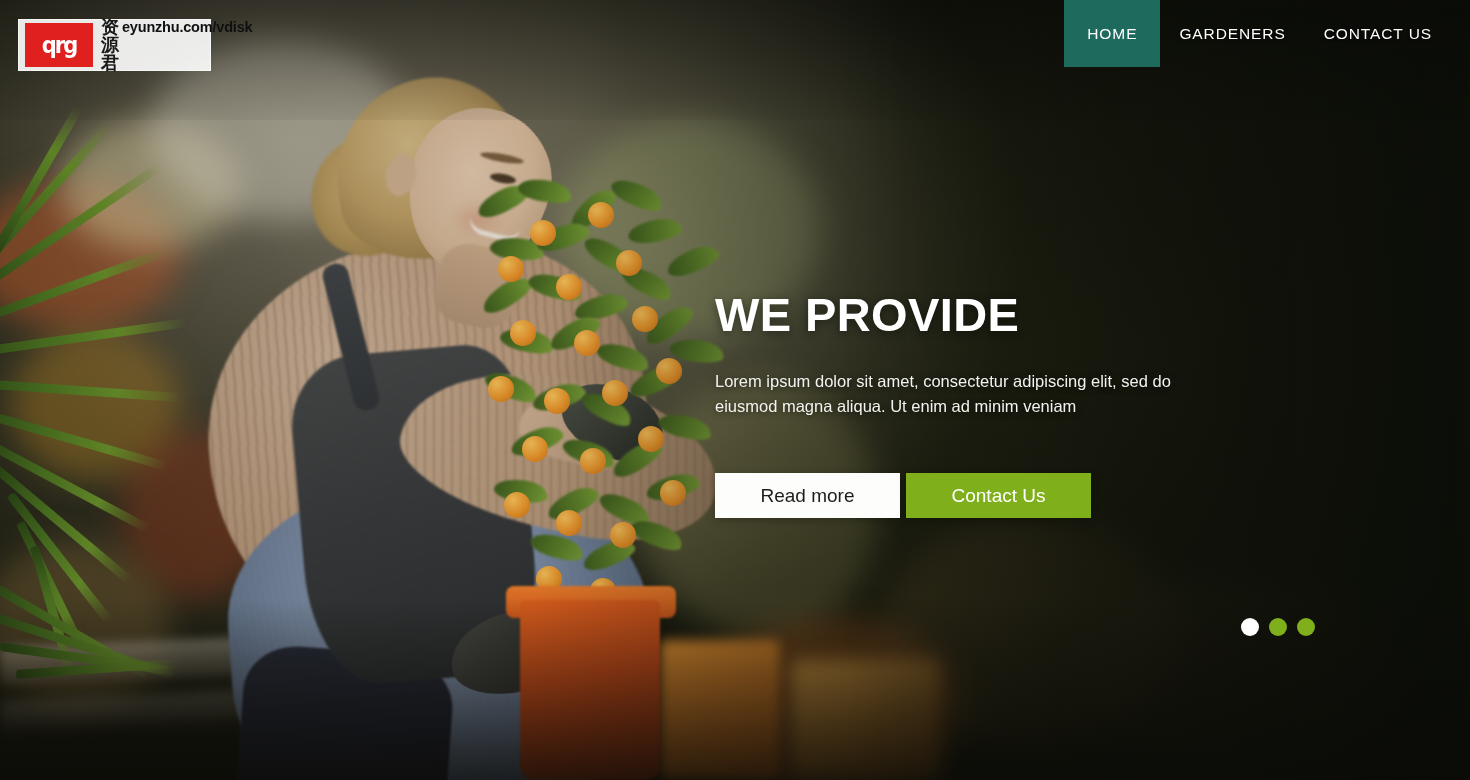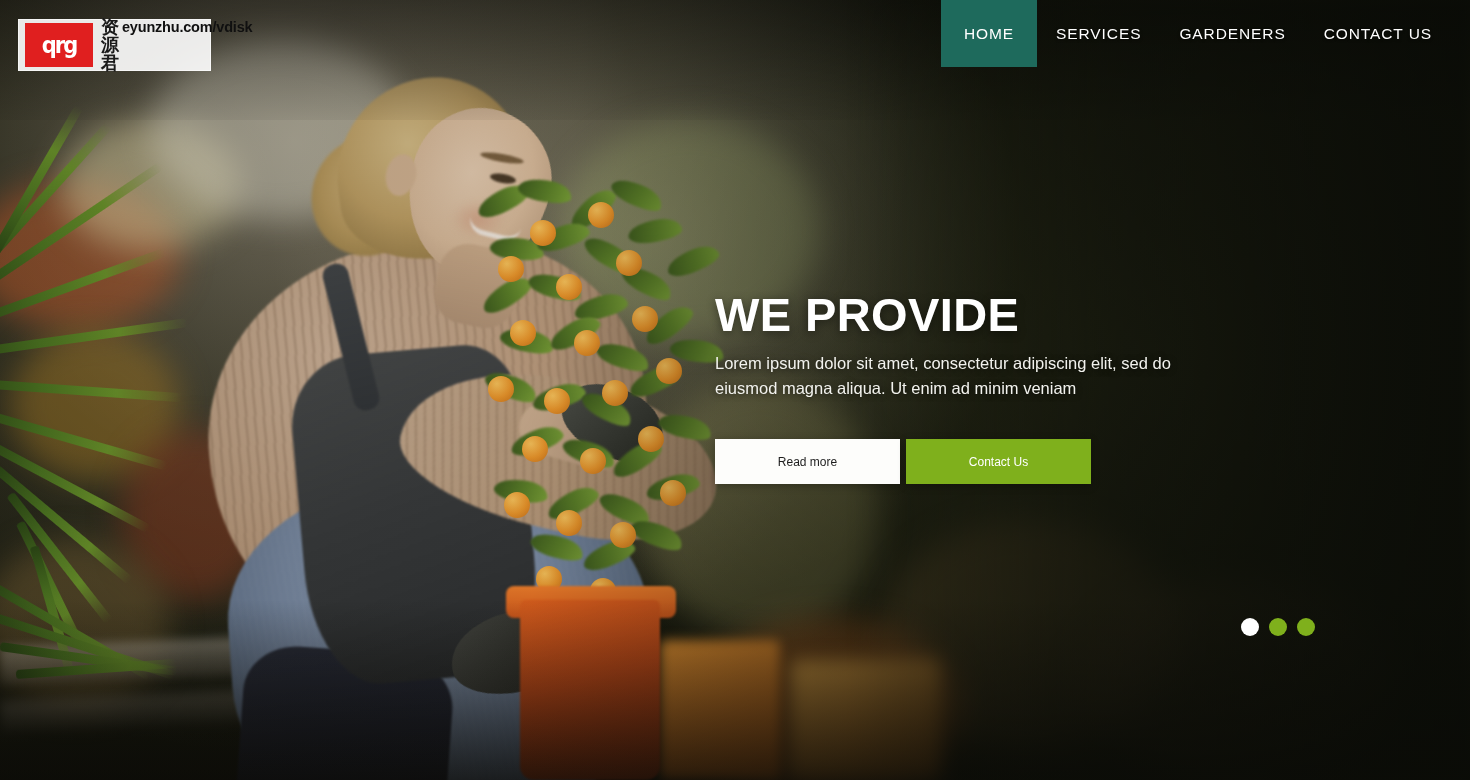--- a/index.html
+++ b/index.html
@@ -299,31 +299,32 @@
     z-index:15;
   }
   .hero-title {
     color:#ffffff;
     font-size:47px; font-weight:700; line-height:1.22;
     letter-spacing:0.4px;
     text-shadow:0 2px 10px rgba(0,0,0,0.45);
     white-space:nowrap;
   }
   .hero-sub {
-    margin-top:8px;
+    margin-top:26px;
     color:#f2f2ee; font-size:16.5px; line-height:1.52;
     max-width:500px;
     text-shadow:0 1px 6px rgba(0,0,0,0.55);
   }
   .hero-buttons { margin-top:38px; display:flex; gap:6px; }
   .btn {
     height:45px; width:185px;
     display:flex; align-items:center; justify-content:center;
-    font-size:12px; cursor:pointer;
+    font-size:19px; cursor:pointer;
     box-shadow:0 2px 8px rgba(0,0,0,0.28);
+    margin-top:16px;
   }
   .btn-light { background:#fdfdfb; color:#1d1d1d; }
   .btn-green { background:#7fb01c; color:#ffffff; }
 
   
   .dots {
     position:absolute; left:1241px; top:618px;
     display:flex; gap:10px; z-index:16;
   }
   .dot { width:18px; height:18px; border-radius:50%; cursor:pointer; }
@@ -468,21 +469,20 @@
     </div>
     <div class="logo-text">
       <span class="logo-cn">资源君</span>
       <span class="logo-url">eyunzhu.com/vdisk</span>
     </div>
   </div>
 
   <div class="header">
     <nav class="nav">
       <div class="nav-item active">HOME</div>
-      <div class="nav-item">SERVICES</div>
       <div class="nav-item">GARDENERS</div>
       <div class="nav-item last">CONTACT US</div>
     </nav>
   </div>
 
   <div class="hero">
     <div class="hero-title">WE PROVIDE</div>
     <p class="hero-sub">Lorem ipsum dolor sit amet, consectetur adipiscing elit, sed do eiusmod magna aliqua. Ut enim ad minim veniam</p>
     <div class="hero-buttons">
       <div class="btn btn-light">Read more</div>

